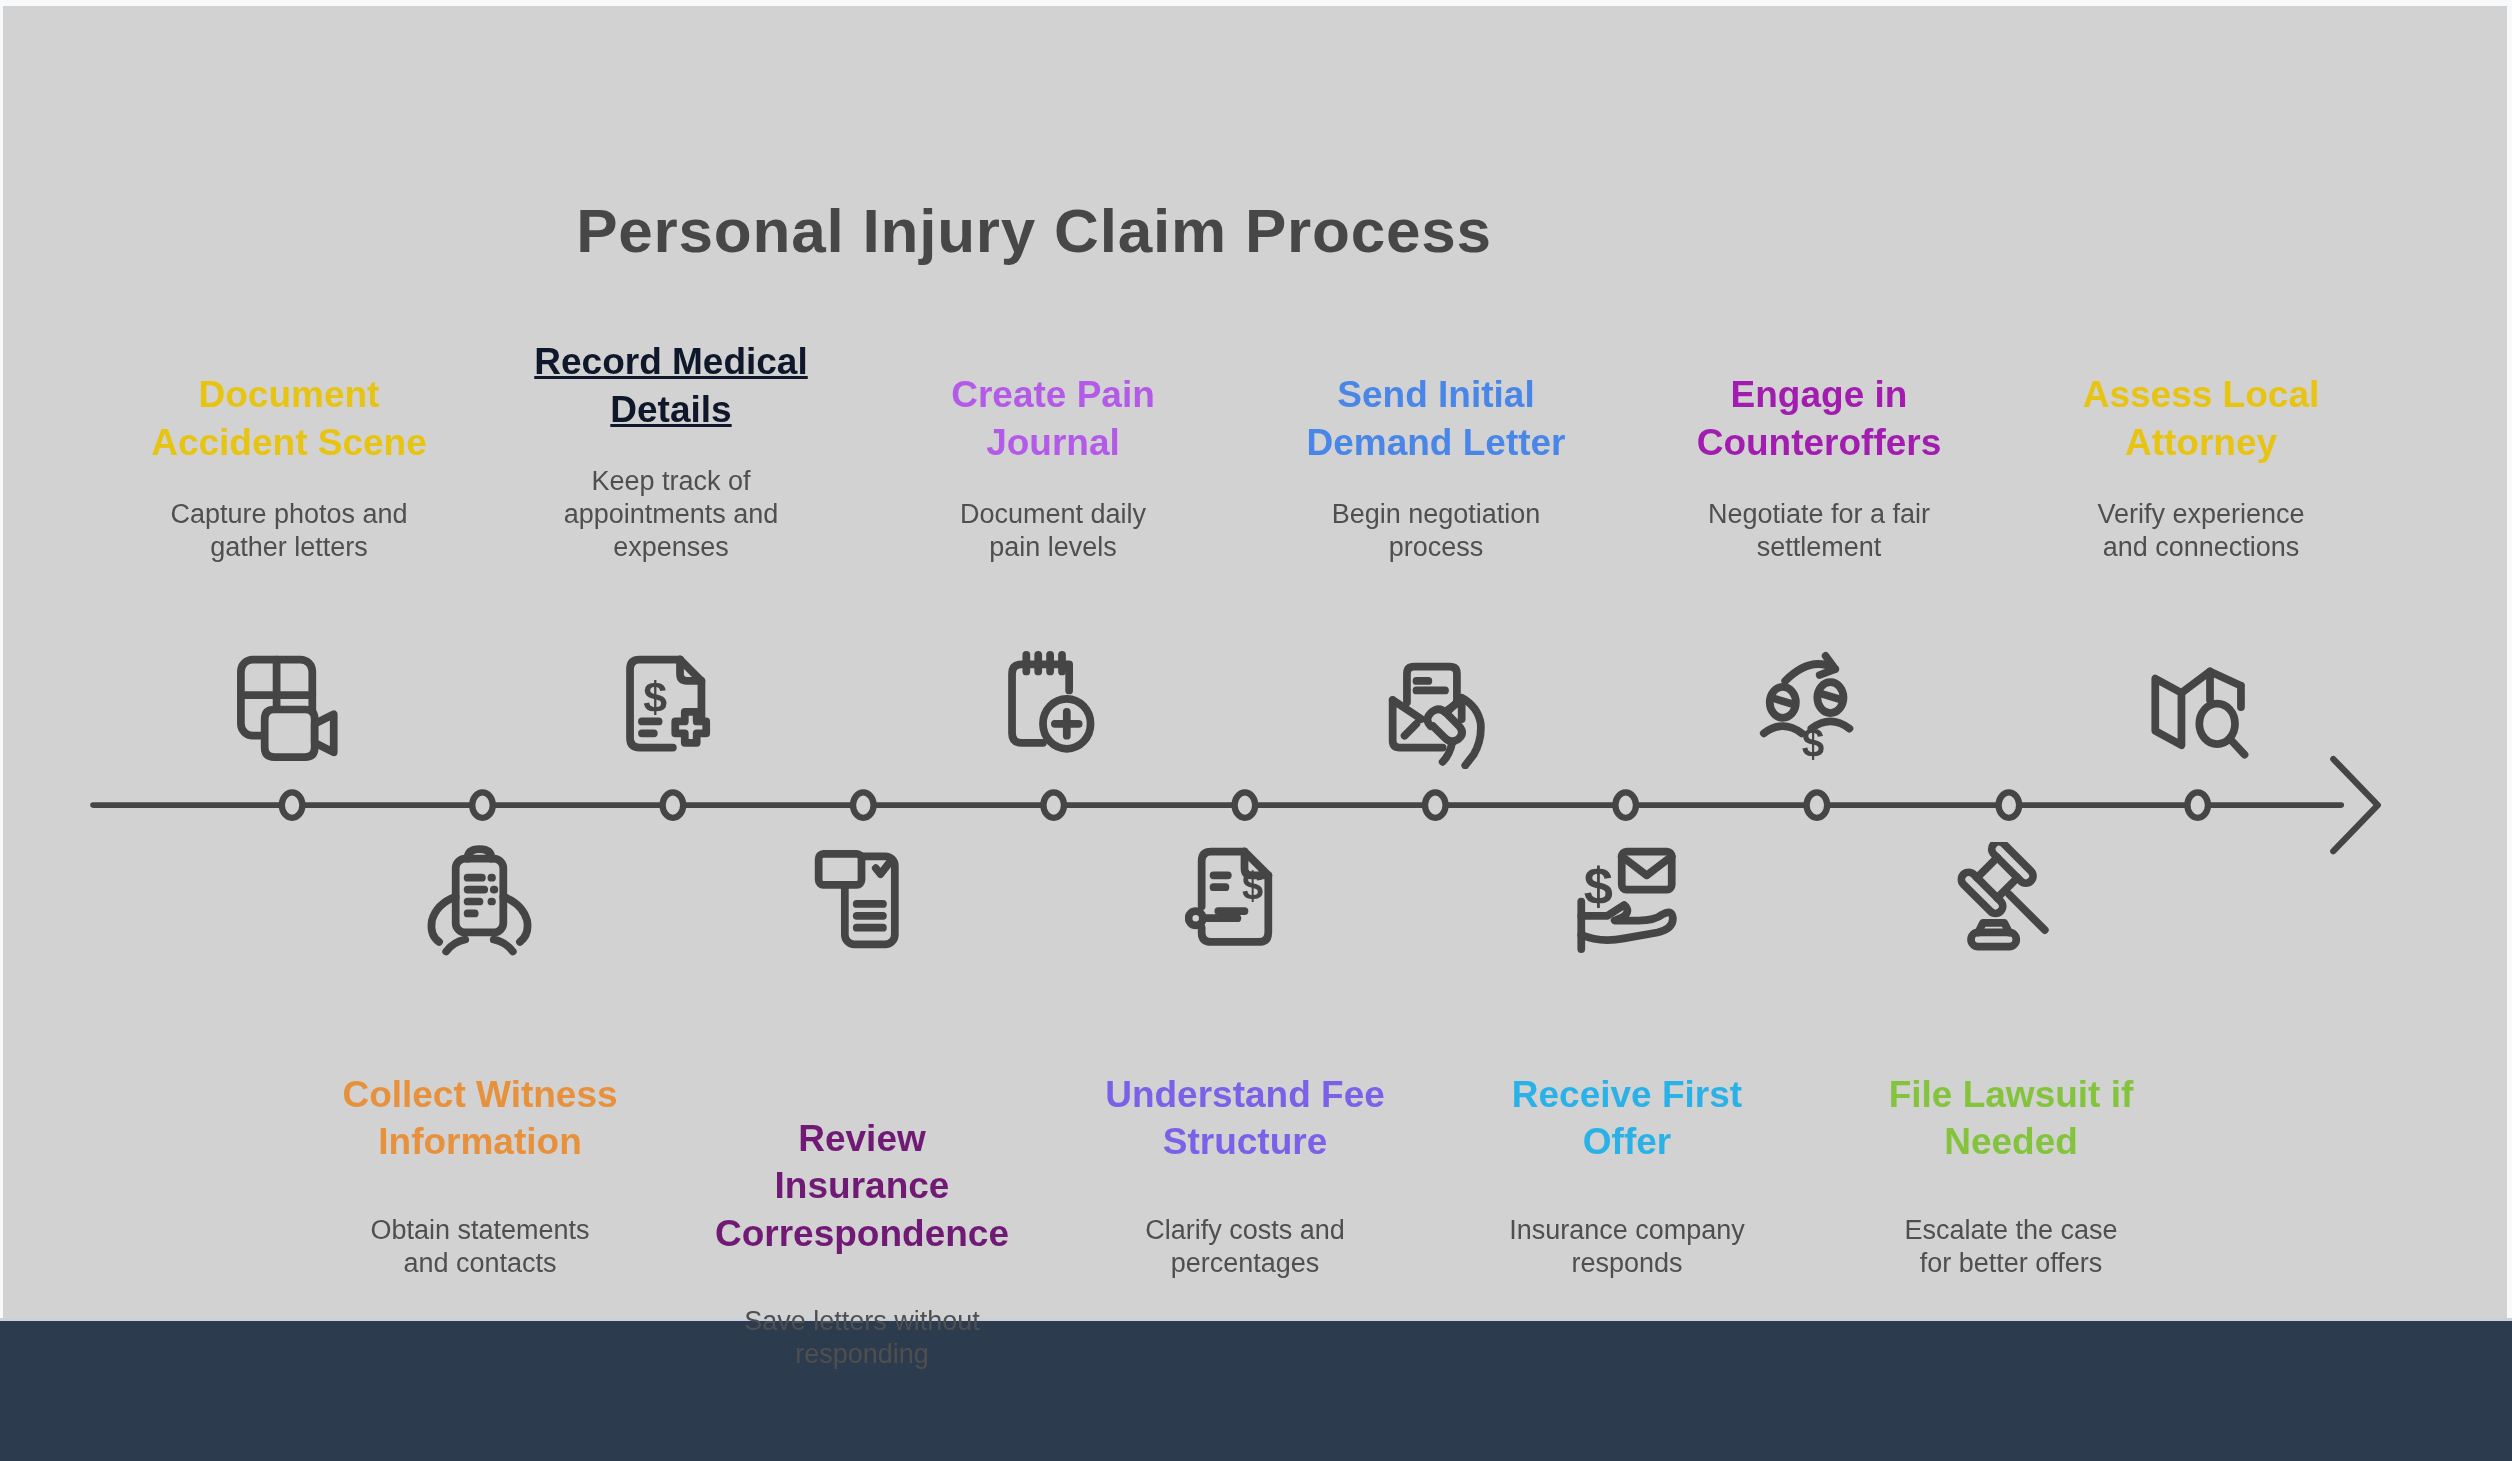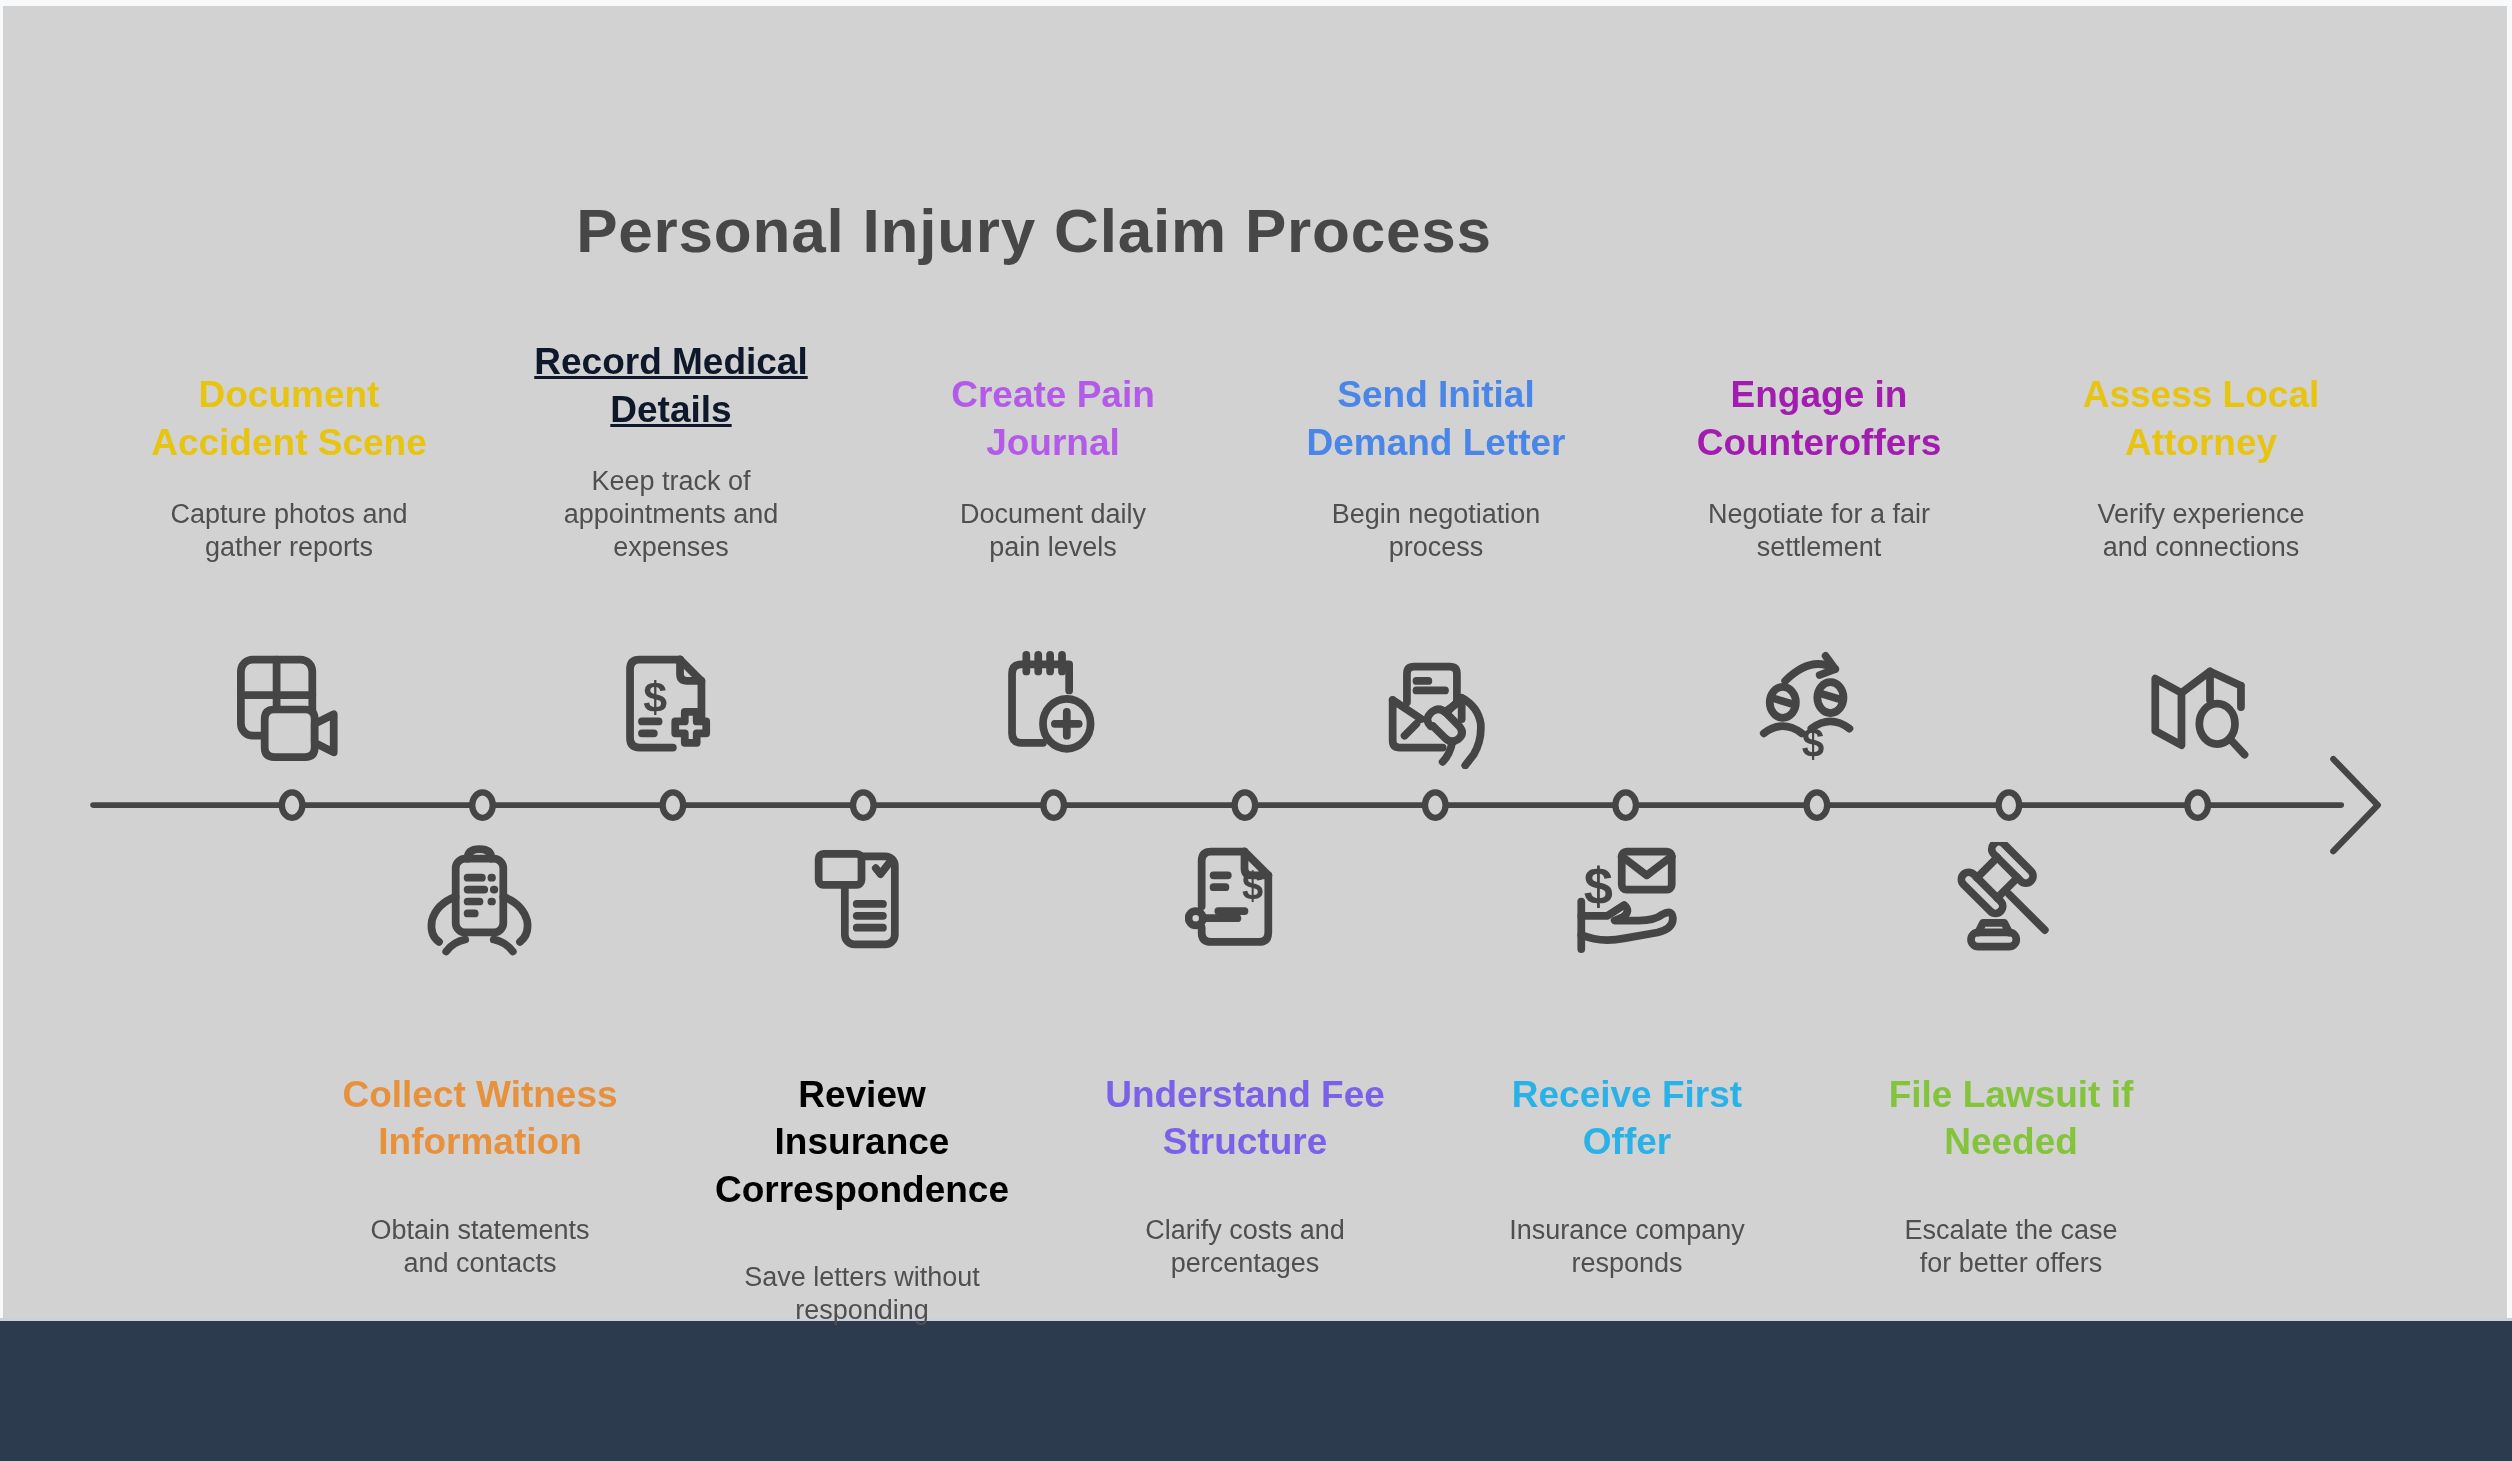--- a/index.html
+++ b/index.html
@@ -50,21 +50,21 @@
     <ellipse cx="2285" cy="72" rx="13" ry="16"></ellipse>
     <ellipse cx="2527" cy="72" rx="13" ry="16"></ellipse>
     <ellipse cx="2765" cy="72" rx="13" ry="16"></ellipse>
   </g>
 </svg>
 
 <div class="step top" style="left:114px">
   <div class="step-title" style="color: rgb(232, 196, 18);">Document
 Accident Scene</div>
   <div class="step-sub">Capture photos and
-gather reports</div>
+gather letters</div>
 </div>
 <div class="step top" style="left:496px">
   <div class="step-title" style="color: #0f172a; text-decoration: underline;">Record Medical
 Details</div>
   <div class="step-sub">Keep track of
 appointments and
 expenses</div>
 </div>
 <div class="step top" style="left:878px">
   <div class="step-title" style="color: rgb(179, 91, 232);">Create Pain
@@ -91,21 +91,21 @@
 and connections</div>
 </div>
 
 <div class="step bottom" style="left:305px">
   <div class="step-title" style="color: rgb(232, 145, 60);">Collect Witness
 Information</div>
   <div class="step-sub">Obtain statements
 and contacts</div>
 </div>
 <div class="step bottom" style="left:687px">
-  <div class="step-title" style="color: #000000;">Review
+  <div class="step-title" style="color: #701a75; margin-top: 44px;">Review
 Insurance
 Correspondence</div>
   <div class="step-sub">Save letters without
 responding</div>
 </div>
 <div class="step bottom" style="left:1070px">
   <div class="step-title" style="color: rgb(123, 97, 232);">Understand Fee
 Structure</div>
   <div class="step-sub">Clarify costs and
 percentages</div>

